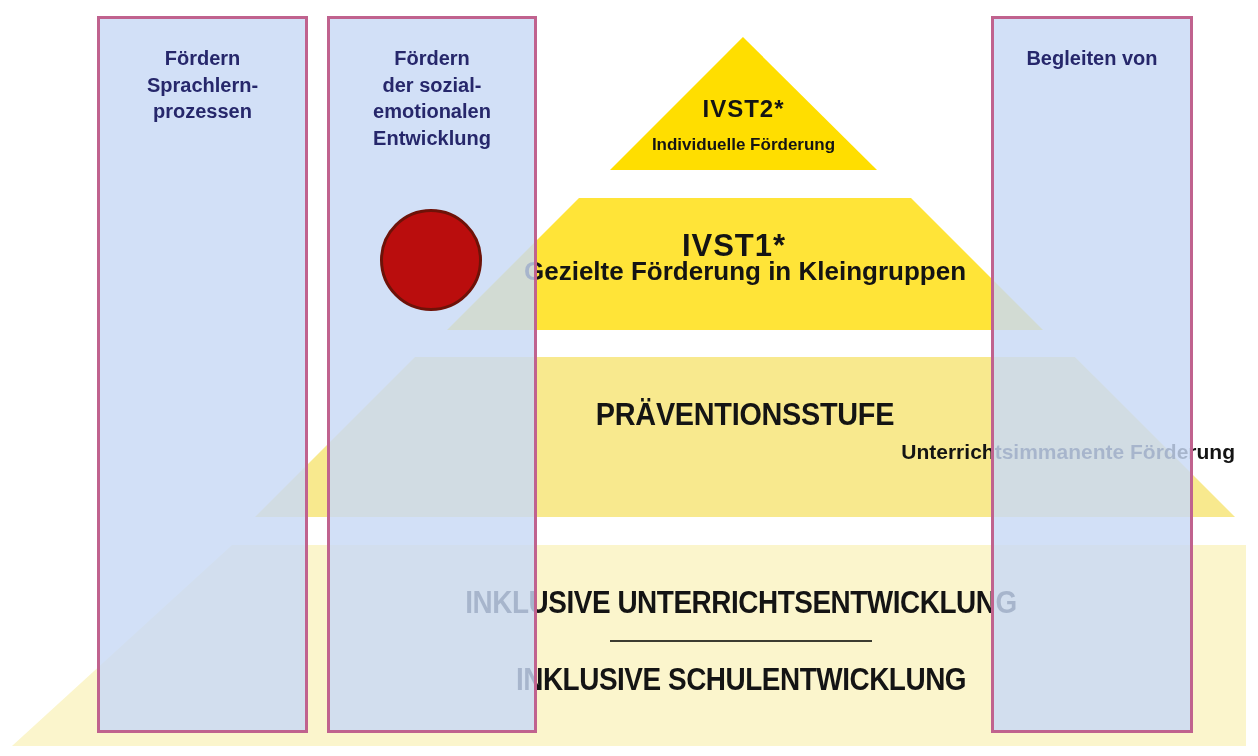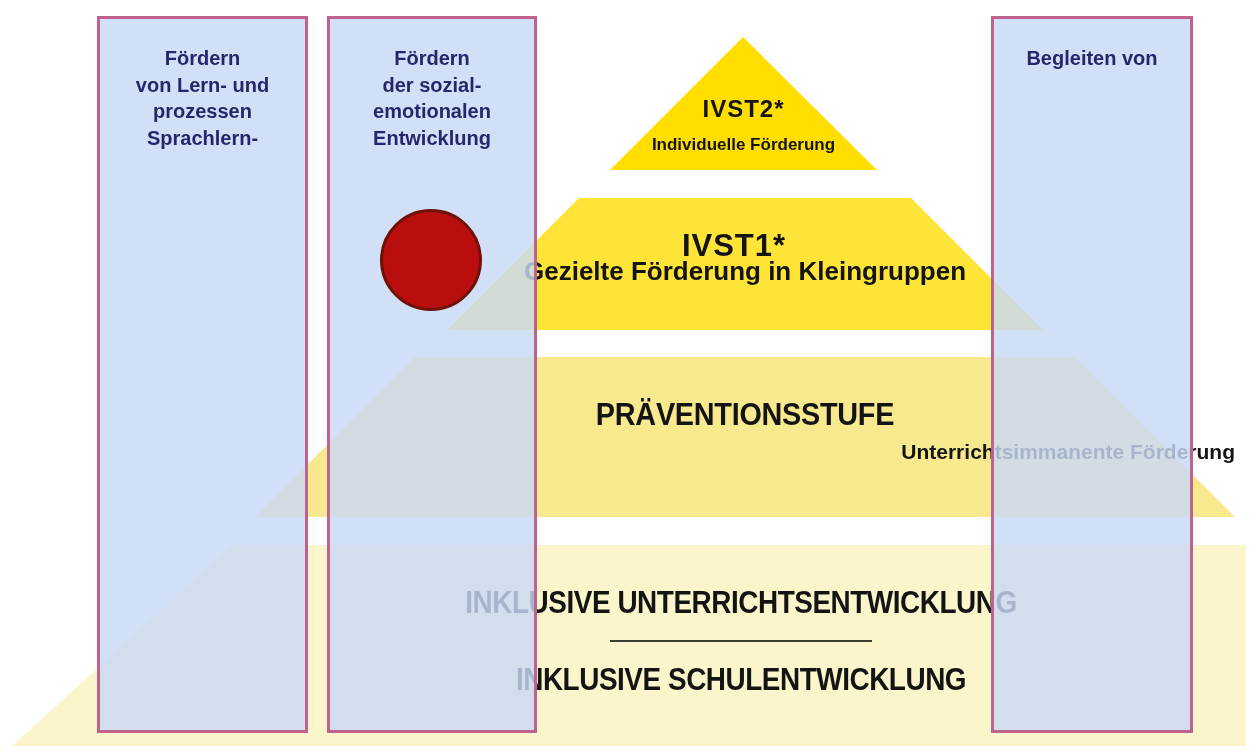--- a/index.html
+++ b/index.html
@@ -99,23 +99,22 @@
   <div class="ptxt t-praev" style="color: rgb(20, 20, 20);">PRÄVENTIONSSTUFE</div>
   <div class="ptxt s-praev" style="color: rgb(20, 20, 20); text-align: right;">Unterrichtsimmanente Förderung</div>
 
   <div class="ptxt t-basis1" style="color: rgb(20, 20, 20);">INKLUSIVE UNTERRICHTSENTWICKLUNG</div>
   <div class="divider" style="background-color: rgb(60, 60, 48);"></div>
   <div class="ptxt t-basis2" style="color: rgb(20, 20, 20);">INKLUSIVE SCHULENTWICKLUNG</div>
 
   <div class="column col-1" style="background-color: rgba(200, 217, 245, 0.82); border-color: rgb(192, 98, 142);">
     <div class="col-label" style="color: rgb(38, 39, 107);">
       <div>Fördern</div>
-      <div>von Lern- und</div>
+      <div>Sprachlern-</div>
       <div>prozessen</div>
-      <div>Sprachlern-</div>
     </div>
   </div>
 
   <div class="column col-2" style="background-color: rgba(200, 217, 245, 0.82); border-color: rgb(192, 98, 142);">
     <div class="col-label" style="color: rgb(38, 39, 107);">
       <div>Fördern</div>
       <div>der sozial-</div>
       <div>emotionalen</div>
       <div>Entwicklung</div>
     </div>

